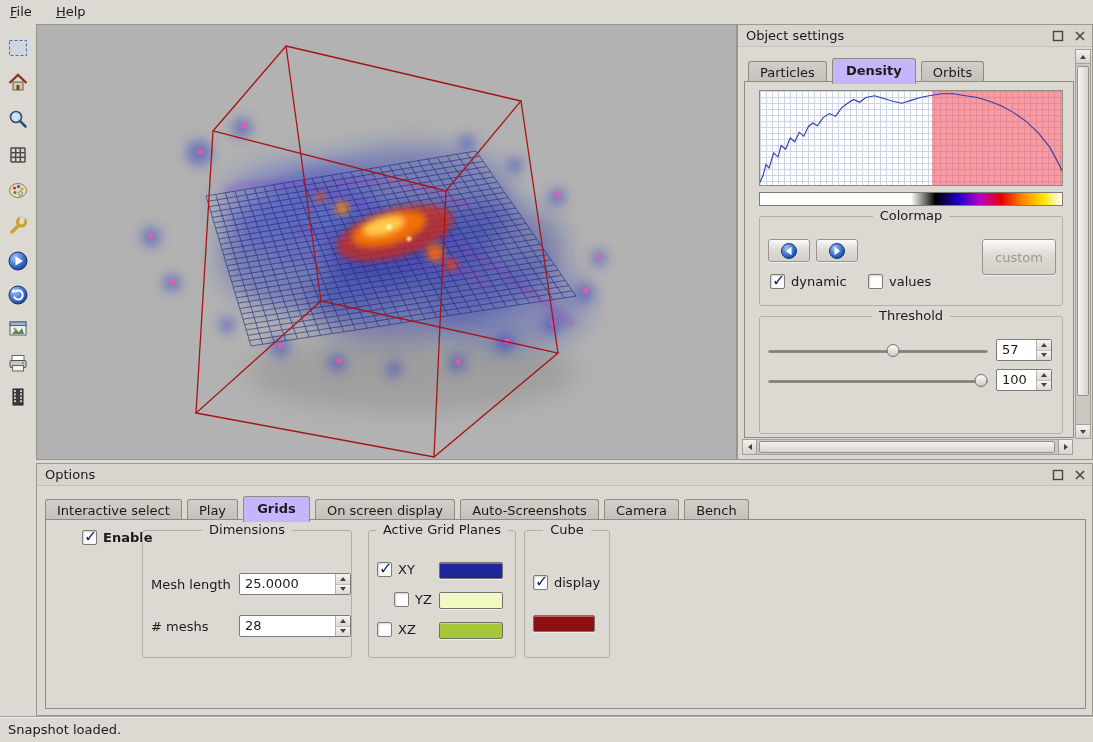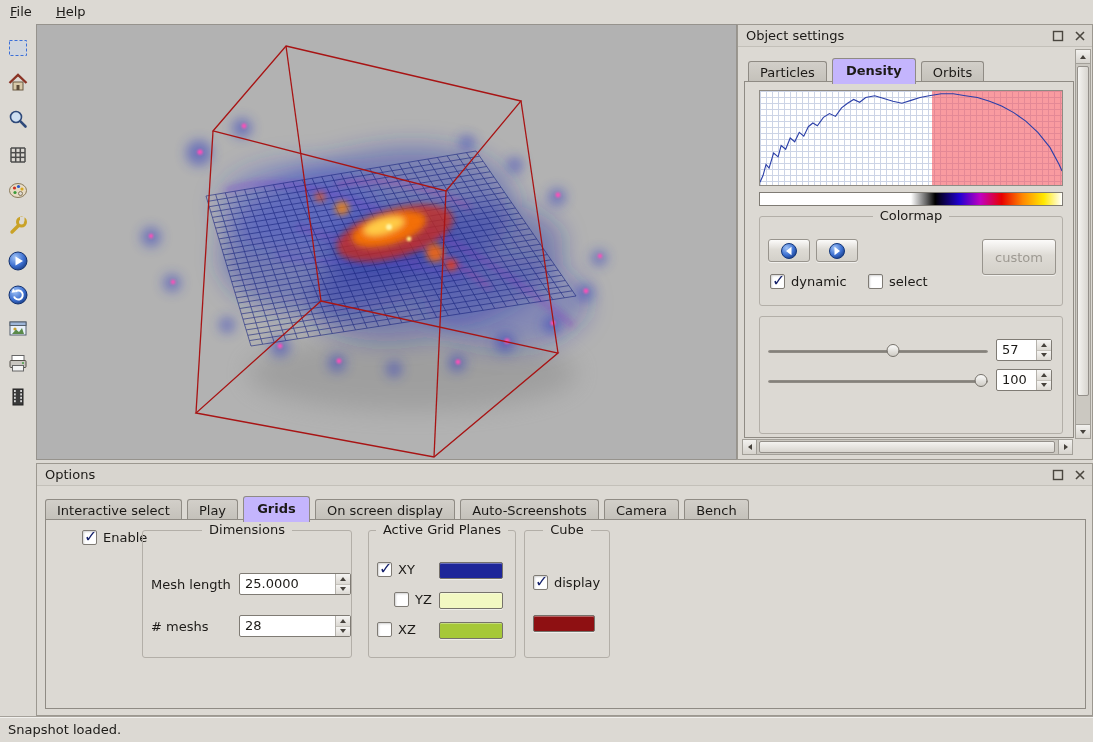--- a/index.html
+++ b/index.html
@@ -69,21 +69,21 @@
   
   .scroll-v, .scroll-h { position:absolute; background:#cbc8c1; border:1px solid #a3a099; }
   .sbarbtn { position:absolute; background:linear-gradient(#f2f1ee,#d6d3cd); border:1px solid #a3a099; display:flex; align-items:center; justify-content:center; }
   .sbthumb { position:absolute; background:linear-gradient(to right,#f4f3f0,#d8d5cf); border:1px solid #94908a; border-radius:2px; }
   .scroll-h .sbthumb { background:linear-gradient(#f4f3f0,#d8d5cf); }
   
   .statusbar { position:absolute; left:0; top:716px; width:1093px; height:26px; background:#dcd9d3;
                border-top:1px solid #a5a19a; box-shadow:inset 0 1px 0 #f2f1ee; }
   .statusbar span { position:absolute; left:8px; top:5px; }
   .lbl { position:absolute; }
-  .bold { font-weight:normal;padding-left:24px; }
+  .bold { font-weight:bold;padding-left:24px; }
 </style>
 </head>
 <body>
 
 <svg width="0" height="0" style="position:absolute" aria-hidden="true">
   <defs>
     <radialGradient id="blueorb" cx="35%" cy="30%" r="80%">
       <stop offset="0%" stop-color="#a2c4f6"></stop>
         <stop offset="60%" stop-color="#3c6fd0"></stop>
         <stop offset="100%" stop-color="#16387e"></stop>
@@ -387,25 +387,26 @@
             <path d="M6.5,4.8 L12,9 L6.5,13.2 Z" fill="#fff"></path>
           </svg>
       </div>
       <div class="btn disabled" style="left:222px; top:22px; width:74px; height:36px;">custom</div>
       <label class="cbrow" style="left:10px; top:57px;">
         <span class="cb checked"></span>
         <span>dynamic</span>
       </label>
       <label class="cbrow" style="left:108px; top:57px;">
         <span class="cb"></span>
-        <span>select</span>
+        <span>values</span>
       </label>
     </div>
 
     <div class="group" style="left:14px; top:234px; width:304px; height:118px;">
+      <div class="group-legend"><span>Threshold</span></div>
       <div class="slider" style="left:8px; top:26px; width:220px;">
         <div class="groove"></div>
         <div class="handle" style="left: 57%;"></div>
       </div>
       <div class="spin" style="left:236px; top:22px; width:56px; height:22px;">
         <span class="val">57</span>
         <span class="spinbtns">
           <span class="sb">
               <i class="tri-up"></i>
             </span>

